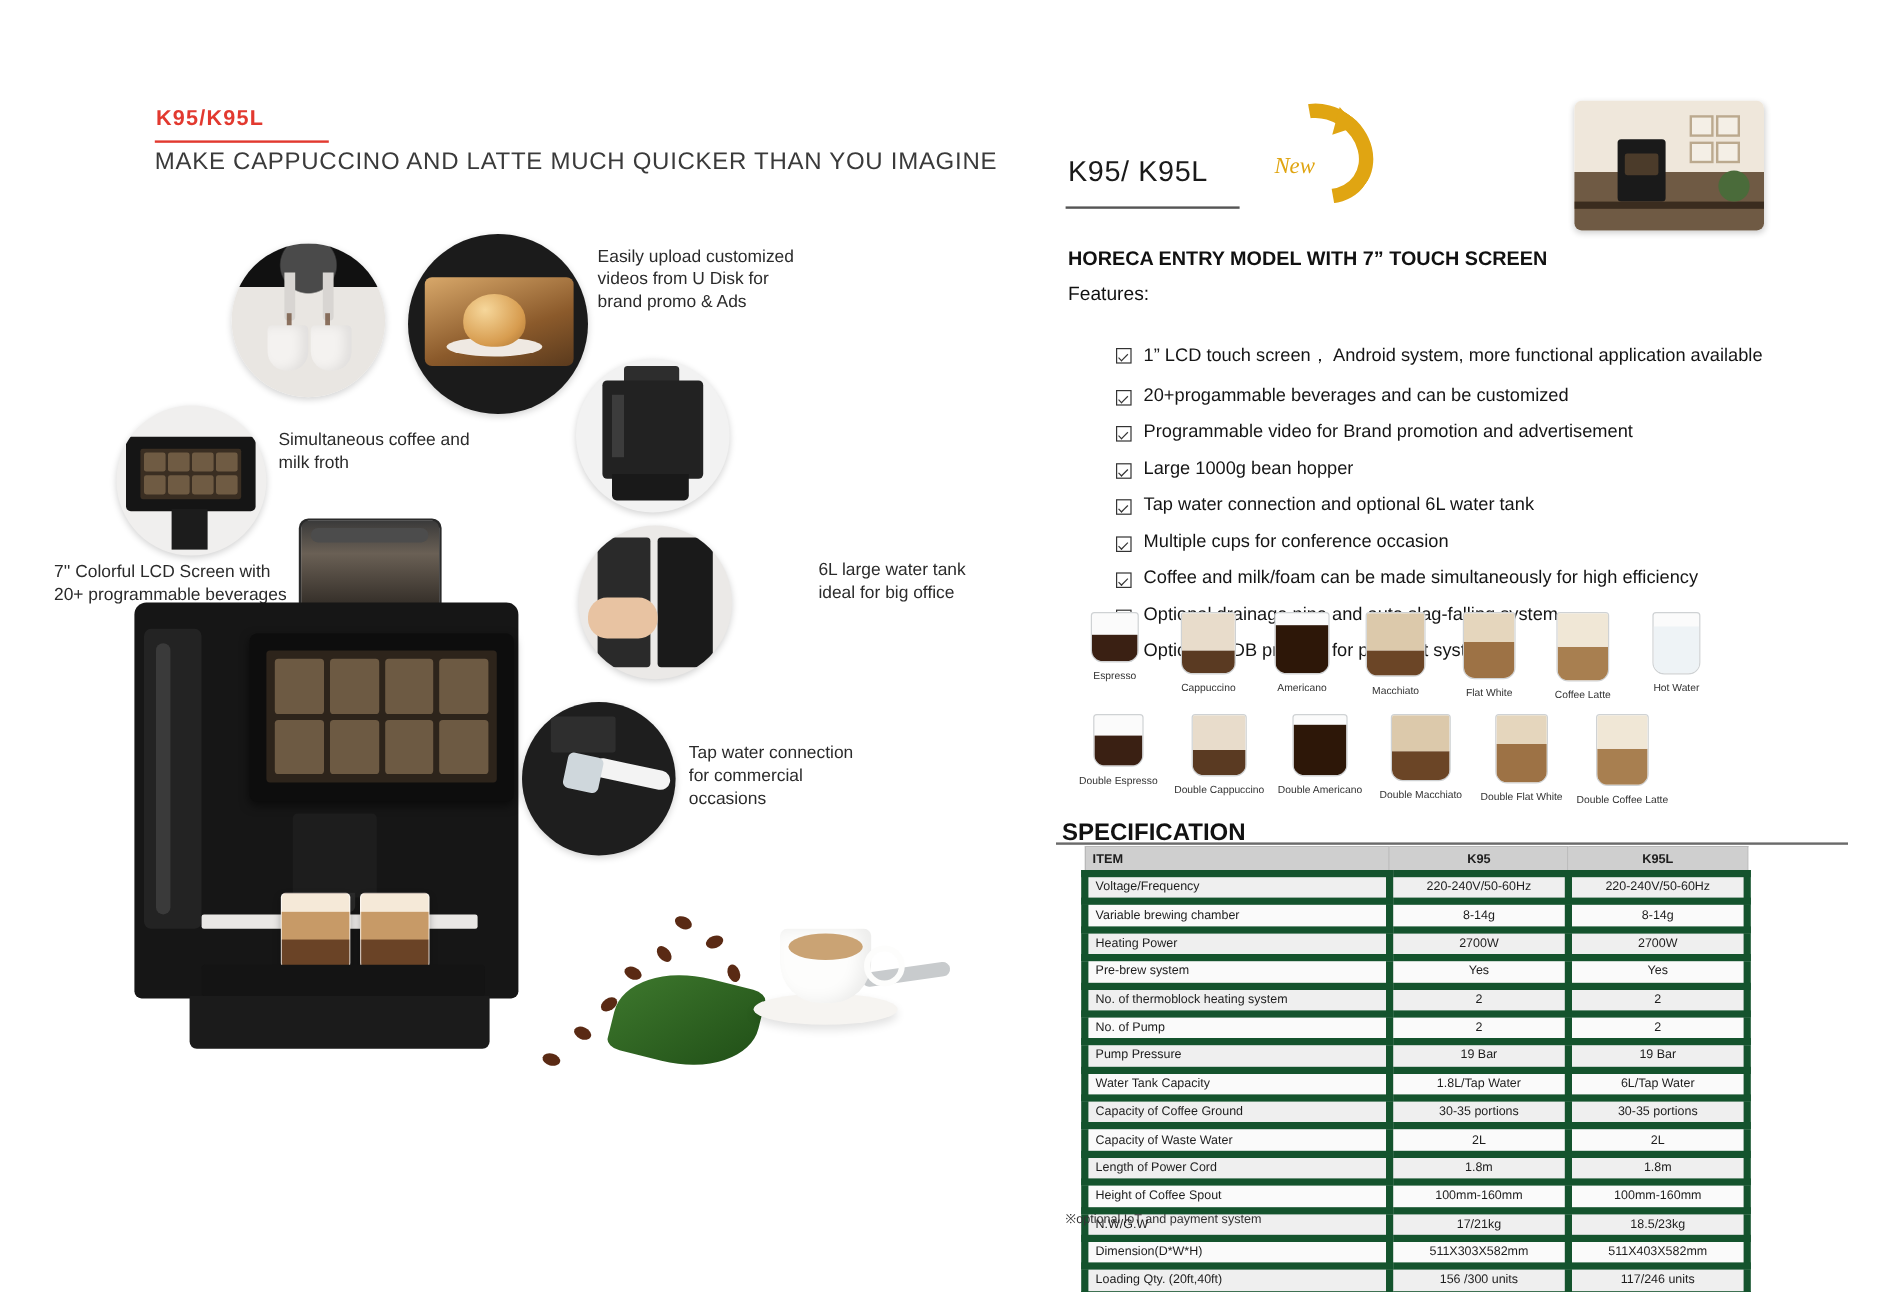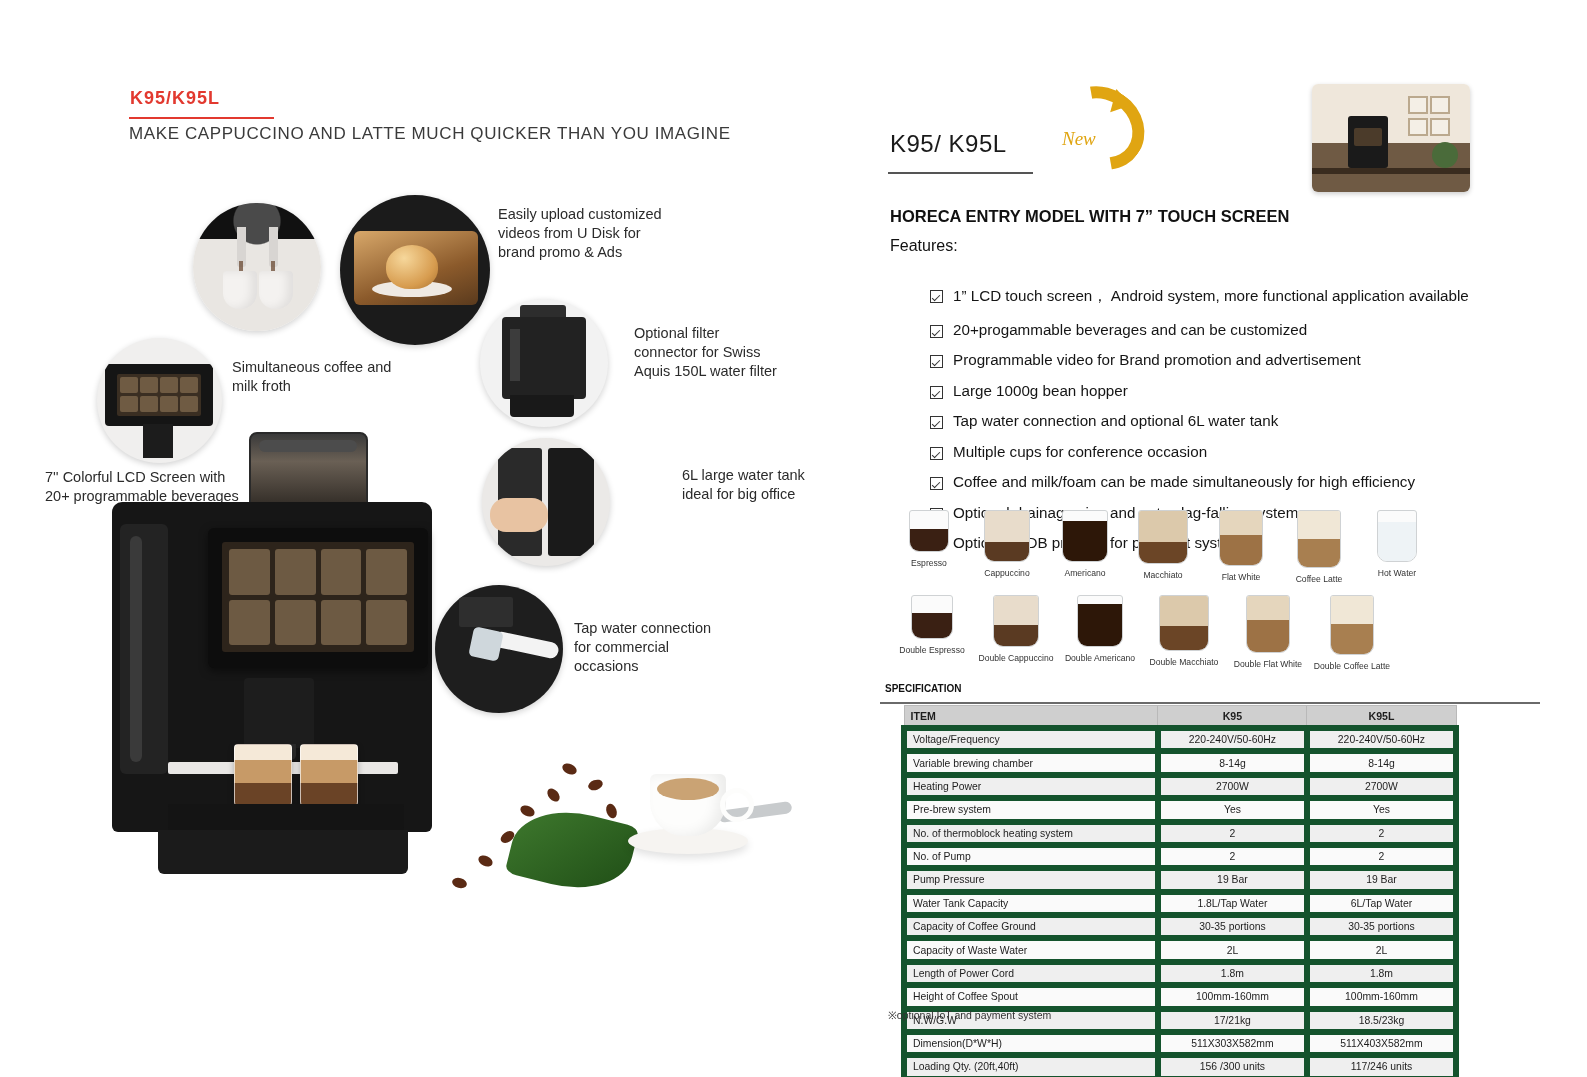--- a/index.html
+++ b/index.html
@@ -17,21 +17,21 @@
   .left{position:absolute;left:0;top:0;width:860px;height:1077px;}
   .title-k95{
     position:absolute;left:130px;top:88px;
     font-size:18px;letter-spacing:1px;color:#e2392f;font-weight:700;
   }
   .title-underline{
     position:absolute;left:129px;top:117px;width:145px;height:2px;background:#e2392f;
   }
   .subtitle{
     position:absolute;left:129px;top:124px;
-    font-size:17px;letter-spacing:.6px;color:#3a3a3a;font-weight:300;
+    font-size:20px;letter-spacing:.6px;color:#3a3a3a;font-weight:300;
   }
 
   
   .circ{position:absolute;border-radius:50%;overflow:hidden;background:#2b2b2b;}
   .circ.shadow{box-shadow:0 2px 6px rgba(0,0,0,.18);}
 
   
   #circ-cups{left:193px;top:203px;width:128px;height:128px;
     background:
       radial-gradient(circle at 50% 14%, #4a4a4a 0 18%, rgba(0,0,0,0) 19%),
@@ -143,21 +143,21 @@
   .drow{display:flex;}
   .dcell{width:78px;text-align:center;}
   .dcell .glassimg{width:46px;height:52px;margin:0 auto 6px auto;position:relative;border-radius:3px 3px 10px 10px;
      border:1.5px solid #cfd2d4;box-sizing:border-box;background:#fbfbfb;overflow:hidden;}
   .dcell .glassimg em{position:absolute;left:0;right:0;bottom:0;display:block;}
   .dcell span{font-size:8.6px;color:#333;display:block;line-height:11px;}
   .drow.r2{margin-top:10px;}
   .drow.r2 .dcell{width:84px;}
 
   
-  .spec-title{position:absolute;left:5px;top:683px;font-size:10px;font-weight:bold;color:#111;}
+  .spec-title{position:absolute;left:5px;top:683px;font-size:20px;font-weight:bold;color:#111;}
   .spec-rule{position:absolute;left:0px;top:702px;width:660px;height:2px;background:#6a6a6a;}
   table.spec{position:absolute;left:21px;top:705px;width:558px;border-collapse:collapse;font-size:10.4px;color:#1d1d1d;}
   table.spec th{background:#cfcfcf;font-weight:bold;padding:3.5px 6px;border:1px solid #b9b9b9;text-align:center;font-size:10.6px;}
   table.spec th.first{text-align:left;}
   table.spec td{padding:3.2px 6px;border:6px solid #14532d;text-align:center;}
   table.spec td.first{text-align:left;}
   table.spec tr:nth-child(odd) td{background:#efefef;}
   table.spec tr:nth-child(even) td{background:#fafafa;}
   .spec-note{position:absolute;left:8px;top:1008px;font-size:10.5px;color:#333;}
 </style>
@@ -215,21 +215,20 @@
         <div class="hand"></div>
     </div>
 
     <div class="circ shadow" id="circ-tap">
       <div class="lbl"></div>
         <div class="hose"></div>
         <div class="nut"></div>
     </div>
 
     <div class="callout" style="left:498px;top:205px;width:165px;">Easily upload customized videos from U Disk for brand promo &amp; Ads</div>
-    <div class="callout" style="left:634px;top:324px;width:150px;">Optional filter connector for Swiss Aquis 150L water filter</div>
     <div class="callout" style="left:232px;top:358px;width:160px;">Simultaneous coffee and milk froth</div>
     <div class="callout" style="left:45px;top:468px;width:205px;">7'' Colorful LCD Screen with 20+ programmable beverages</div>
     <div class="callout" style="left:634px;top:466px;width:140px;margin-left:48px;">6L large water tank ideal for big office</div>
     <div class="callout" style="left:574px;top:619px;width:145px;">Tap water connection for commercial occasions</div>
 
     <div class="machine">
       <div class="m-hopper"></div>
       <div class="m-body"></div>
       <div class="m-side"></div>
       <div class="m-sidebar2"></div>

